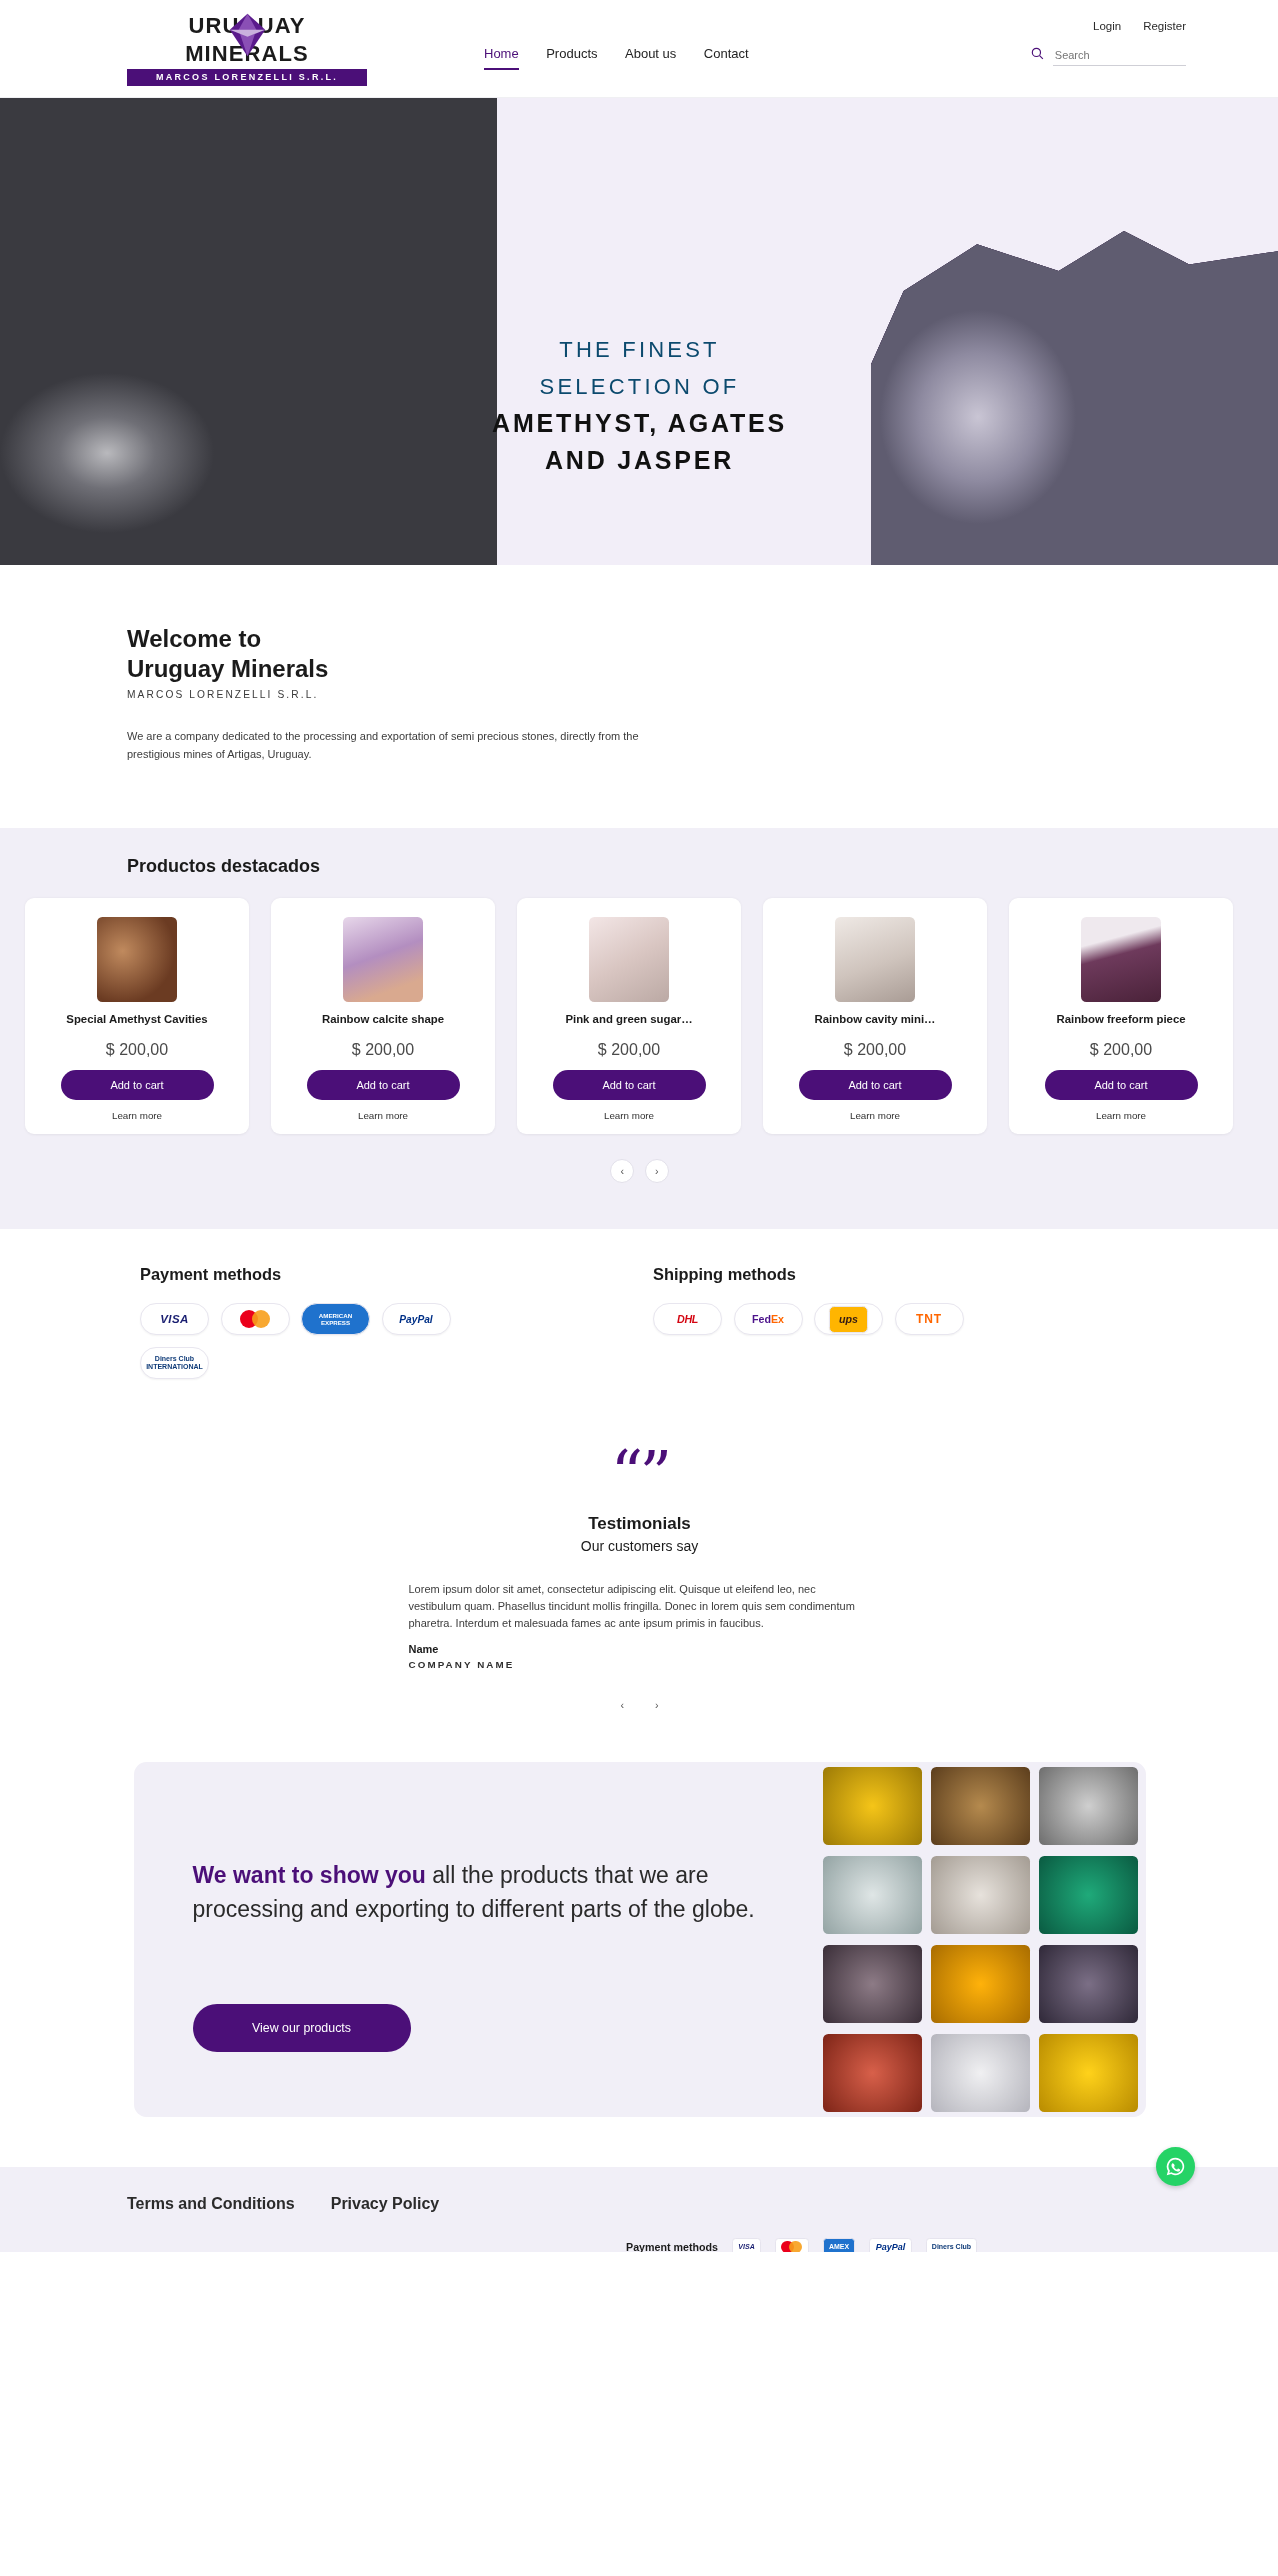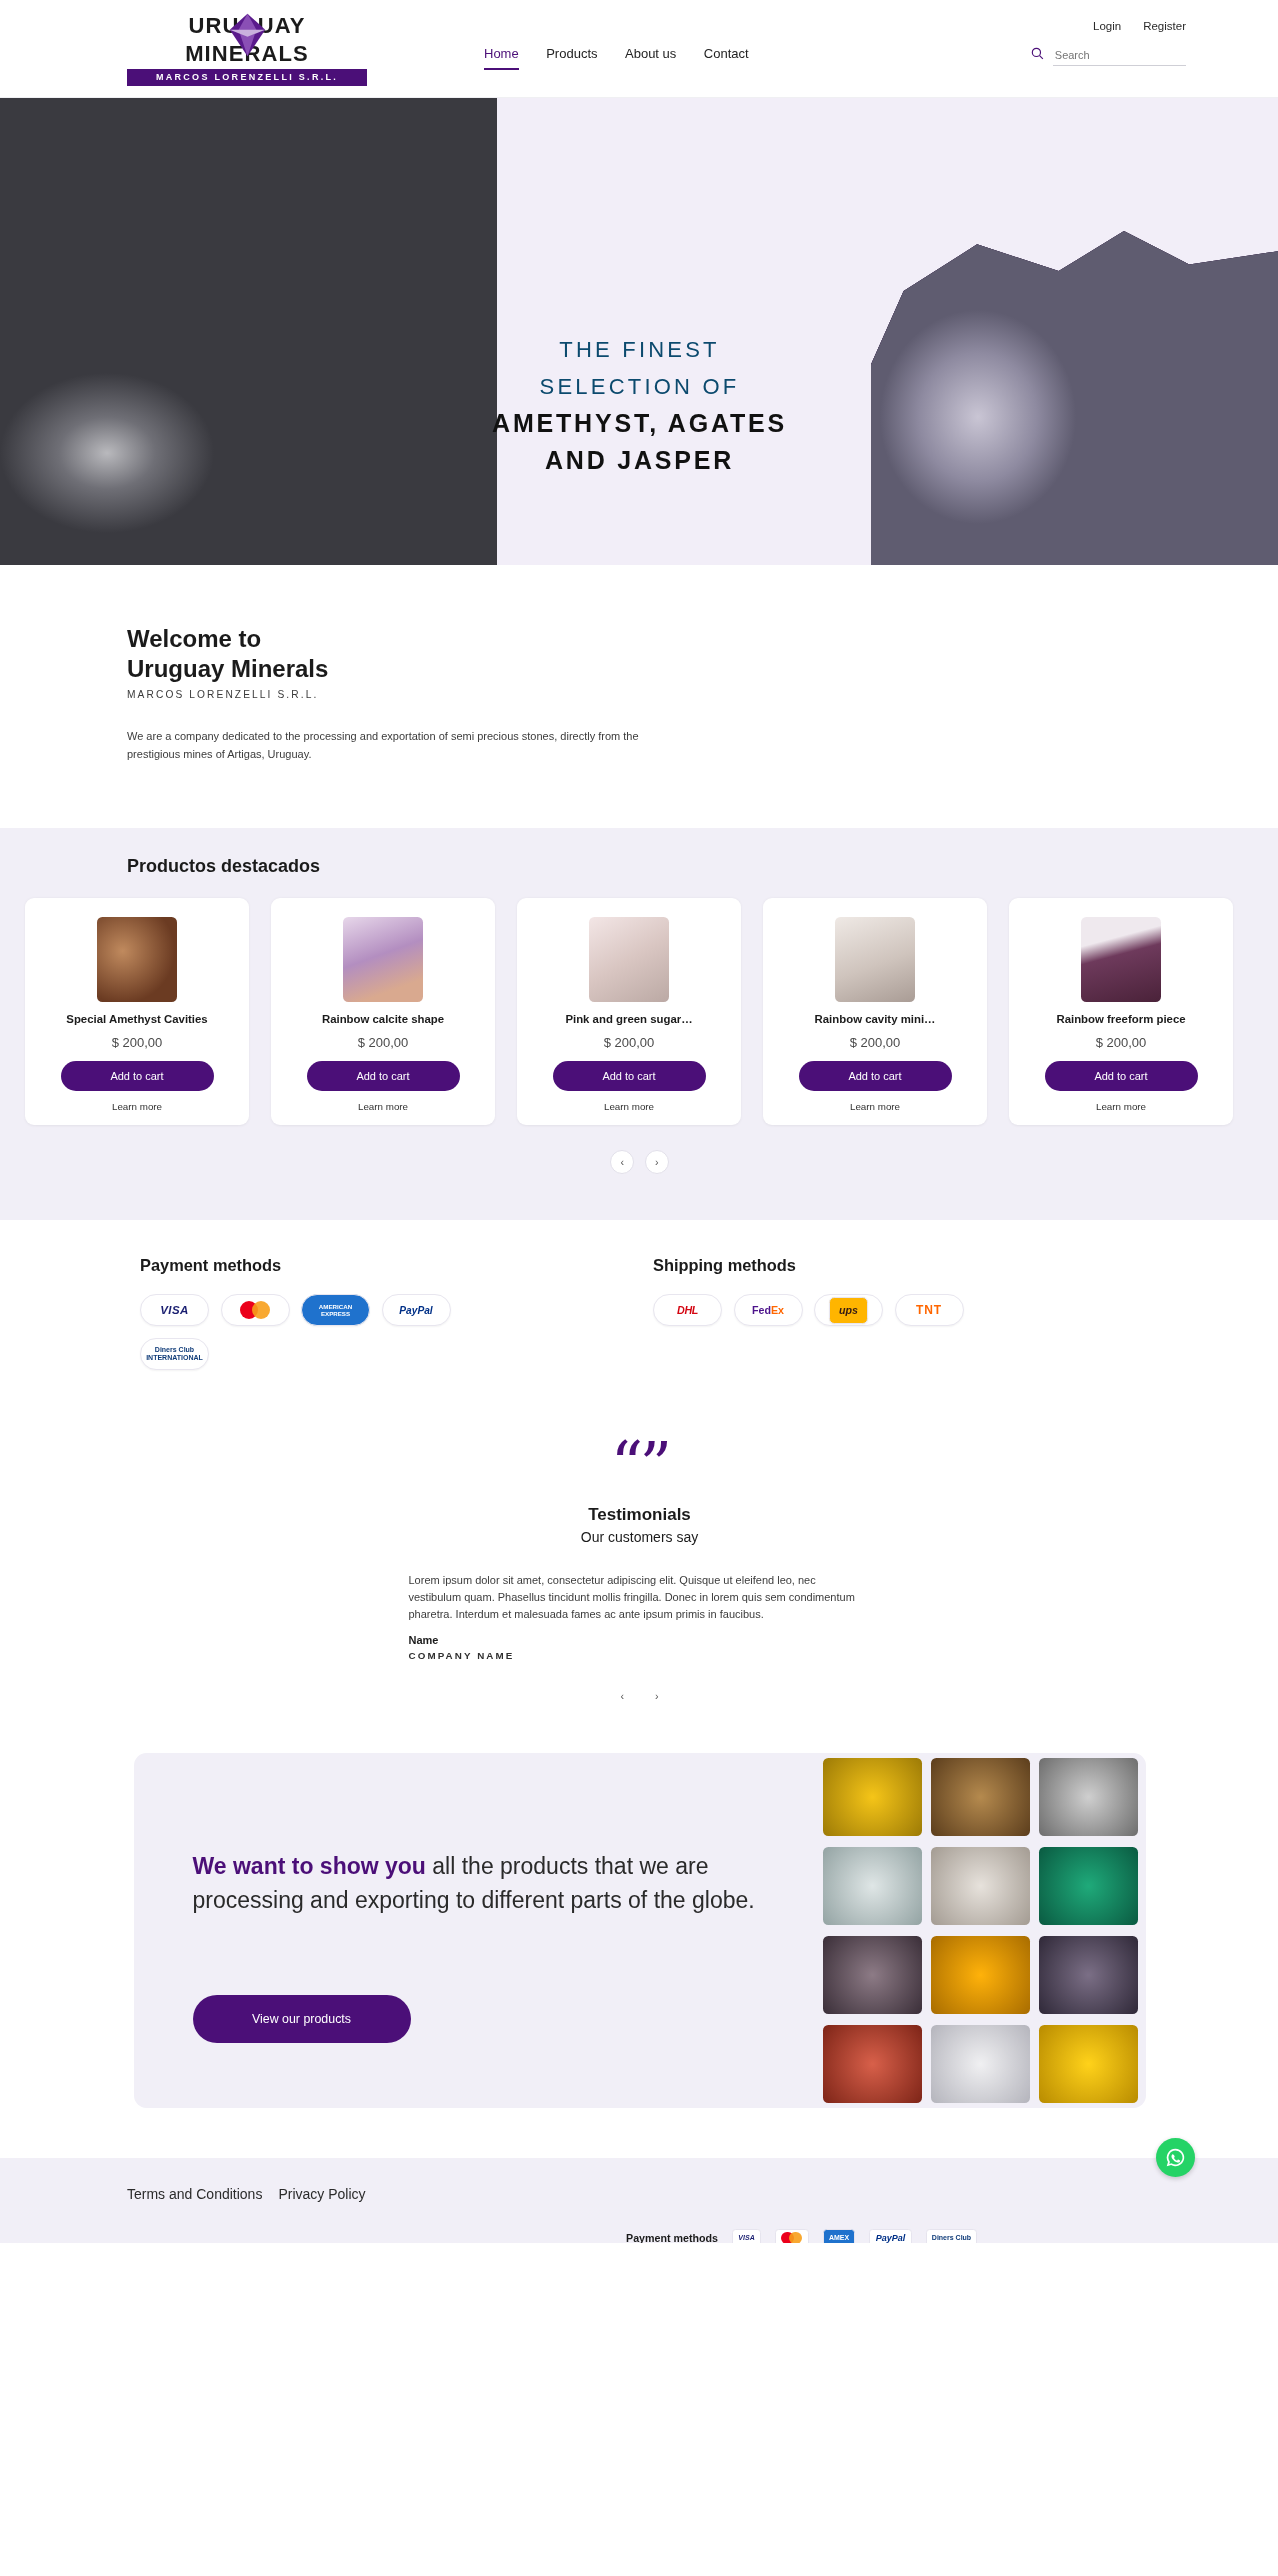--- a/index.html
+++ b/index.html
@@ -65,21 +65,21 @@
     display:flex; align-items:center; justify-content:center; font-family:"Liberation Sans", sans-serif;
   }
 
   
   .products { background:#f1eff7; padding:28px 0 46px; position:relative; }
   .products-title { margin-left:127px; font-size:18px; font-weight:700; color:#1b1b1b; }
   .cards { display:flex; gap:22px; margin:21px 0 0 25px; }
   .card { width:224px; background:#fff; border-radius:9px; padding:14px 10.7px 12.4px; box-shadow:0 0.9px 2.7px rgba(0,0,0,.06); text-align:center; }
   .card-img { height:85px; margin:5.3px auto 10.7px; width:80px; border-radius:5.3px; }
   .card-title { font-size:11.4px; font-weight:700; color:#1b1b1b; white-space:nowrap; overflow:hidden; text-overflow:ellipsis; }
-  .card-price { font-size:13px; color:#4a4a4a; margin-top:10px; }
+  .card-price { font-size:16px; color:#4a4a4a; margin-top:16px; }
   .card-btn { margin:11.5px auto 0; display:block; width:153px; height:30px; background:#4b0f78; color:#fff; border:none; border-radius:16px; font-size:11px; cursor:pointer; font-family:"Liberation Sans", sans-serif;}
   .card-link { margin-top:9.8px; font-size:9.8px; color:#333; cursor:pointer; }
   .carousel-ctrls { display:flex; gap:10.7px; justify-content:center; margin-top:25px; }
   .circle-btn { width:24px; height:24px; border-radius:50%; background:#fff; border:0.9px solid #e2e0ea; color:#555; font-size:10.7px; display:flex; align-items:center; justify-content:center; cursor:pointer; }
 
   
   .methods { background:#fff; padding:46px 0 9px; position:relative; height:209px;}
   .m-col { position:absolute; }
   .m-title { font-size:16.4px; font-weight:700; color:#1b1b1b; margin-bottom:19.5px; }
   .chips { display:flex; flex-wrap:wrap; gap:11.5px; width:320px;}
@@ -110,21 +110,21 @@
   
   .promo { margin:36px auto 0; width:1012px; height:355px; background:#f1eff7; border-radius:12.4px; position:relative; overflow:hidden; }
   .promo-text { position:absolute; left:59px; top:96px; width:568px; font-size:23px; line-height:34px; color:#2a2a2a; }
   .promo-text b { color:#4b0f78; font-weight:700; }
   .promo-btn { position:absolute; left:59px; top:242px; width:218px; height:48px; border-radius:25px; background:#4b0f78; color:#fff; border:none; font-size:12.4px; cursor:pointer; font-family:"Liberation Sans", sans-serif;}
   .promo-grid { position:absolute; right:0; top:0; width:327px; height:355px; display:grid; grid-template-columns:repeat(3,108px); grid-template-rows:repeat(4,89px); }
   .pg { width:99px; height:78px; margin:5.3px 4.4px; border-radius:5.3px; }
 
   
   .footer { margin-top:50px; background:#f1eff7; padding:32px 0 53px; position:relative; }
-  .f-links { position:absolute; left:127px; top:28px; display:flex; gap:16px; font-size:14px; color:#2b2b2b; }
+  .f-links { position:absolute; left:127px; top:28px; display:flex; gap:36px; font-size:16px; color:#2b2b2b;font-weight:bold; }
   .f-links span { cursor:pointer; }
   .f-addr { position:absolute; left:127px; top:71px; font-size:10.2px; line-height:15px; color:#2b2b2b; }
   .f-pay { position:absolute; left:626px; top:71px; display:flex; align-items:center; gap:14px;}
   .f-pay-lbl { font-size:10.7px; font-weight:700; }
   .mini-chip { height:18px; display:flex; align-items:center; justify-content:center; border-radius:3.6px; background:#fff; border:0.9px solid #e6e4ee; font-size:7px; font-weight:700; padding:0 5.3px;}
   .wa {
     position:absolute; right:84px; top:-19.5px; width:39px; height:39px; border-radius:50%;
     background:#25d366; display:flex; align-items:center; justify-content:center; cursor:pointer;
     box-shadow:0 1.8px 5.3px rgba(0,0,0,.2);
   }

